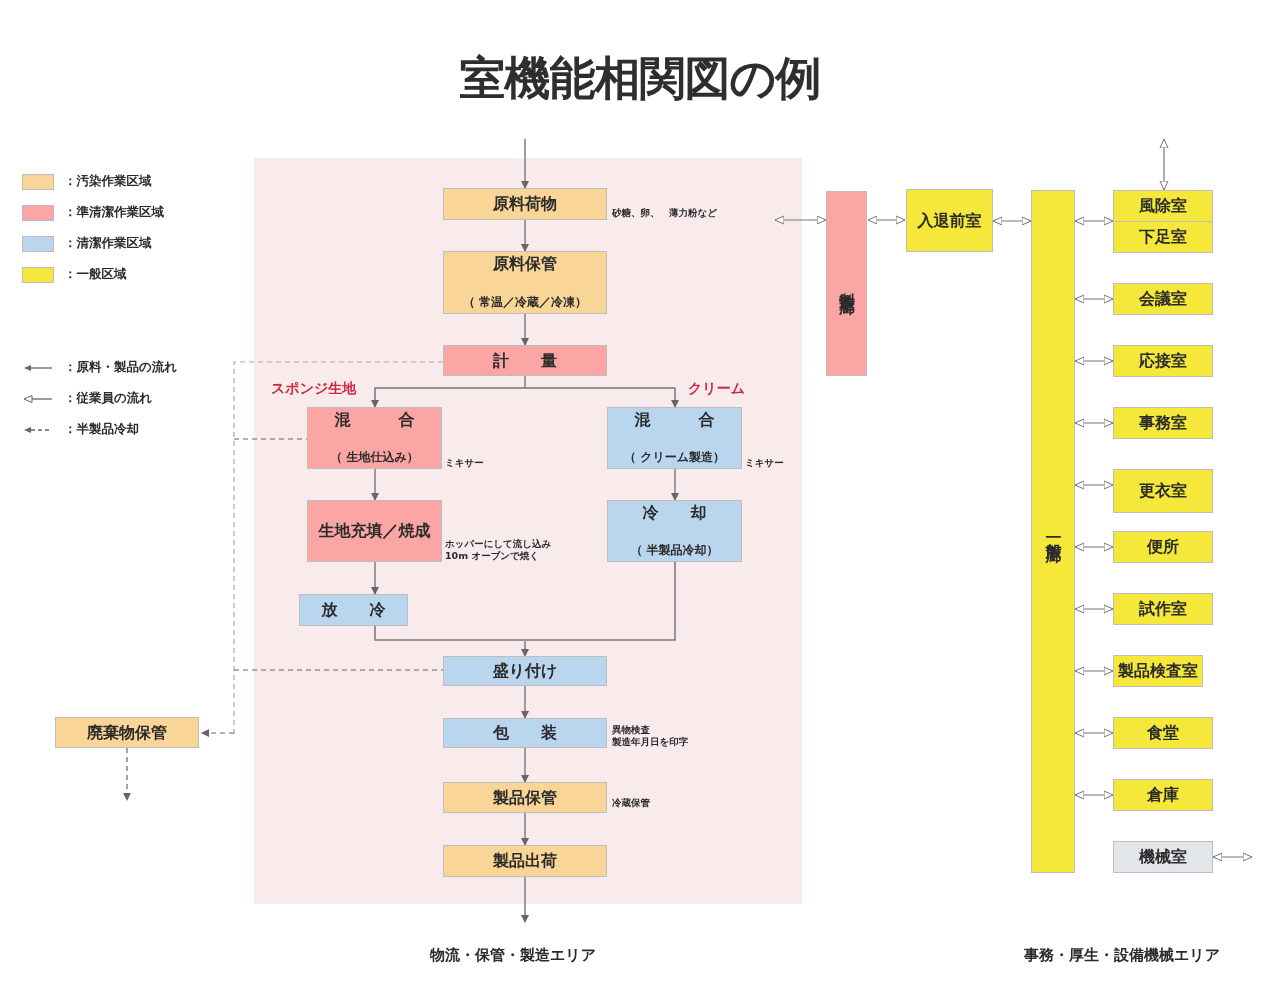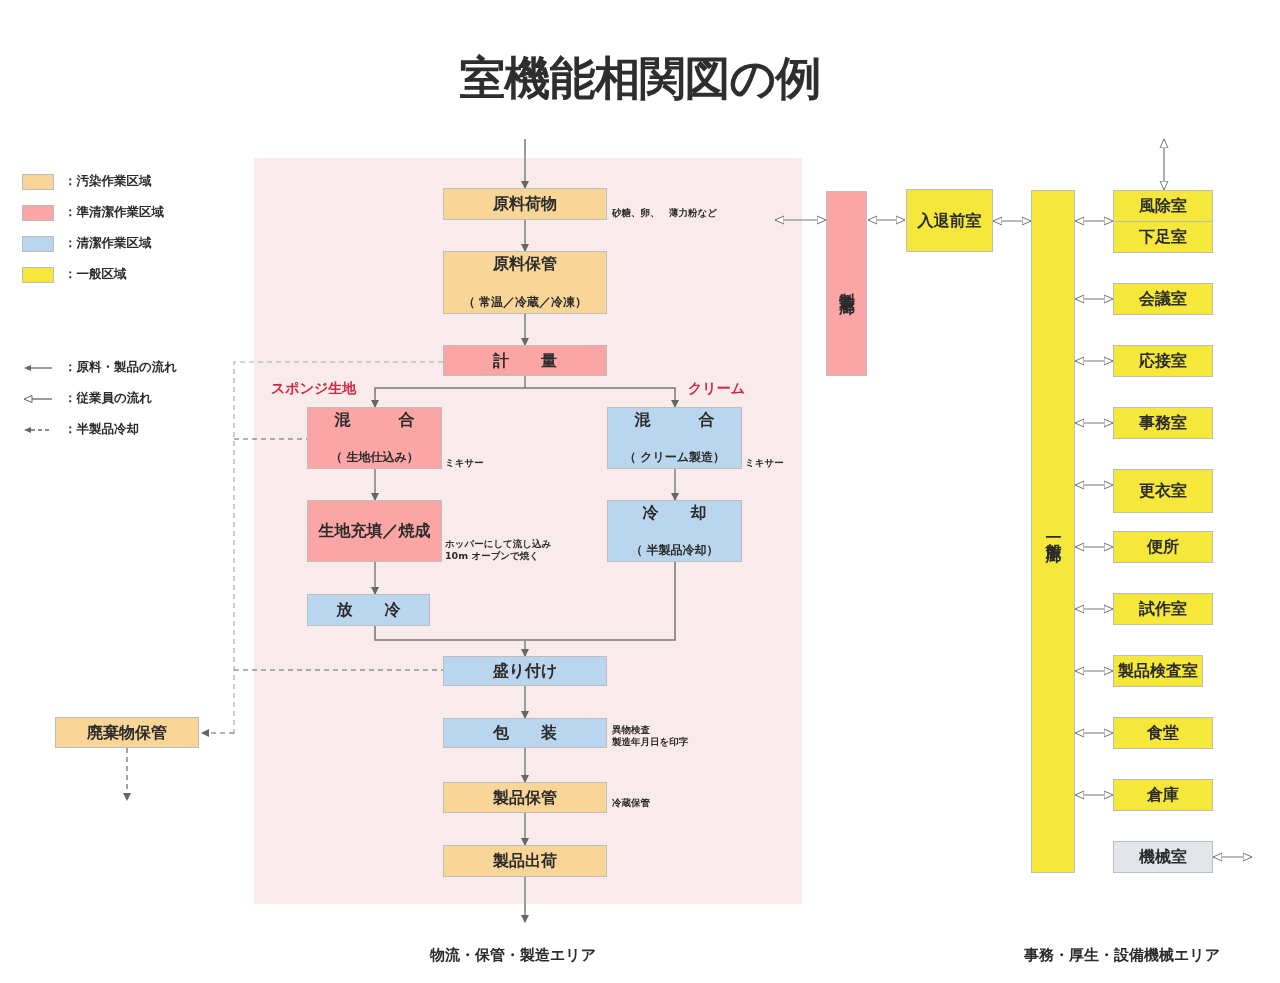--- a/index.html
+++ b/index.html
@@ -161,21 +161,21 @@
   <div class="main">生地充填／焼成</div>
 </div>
 <div class="note" style="left:445px;top:538px">ホッパーにして流し込み
 10m オーブンで焼く</div>
 
 <div class="box blue" style="left:607px;top:500px;width:135px;height:62px">
   <div class="main">冷　　却</div>
   <div class="sub">（ 半製品冷却）</div>
 </div>
 
-<div class="box blue" style="left:307px;top:594px;width:123px;height:32px">
+<div class="box blue" style="left:299px;top:594px;width:109px;height:32px">
   <div class="main">放　　冷</div>
 </div>
 
 <div class="box blue" style="left:443px;top:656px;width:164px;height:30px">
   <div class="main">盛り付け</div>
 </div>
 
 <div class="box blue" style="left:443px;top:718px;width:164px;height:30px">
   <div class="main">包　　装</div>
 </div>

